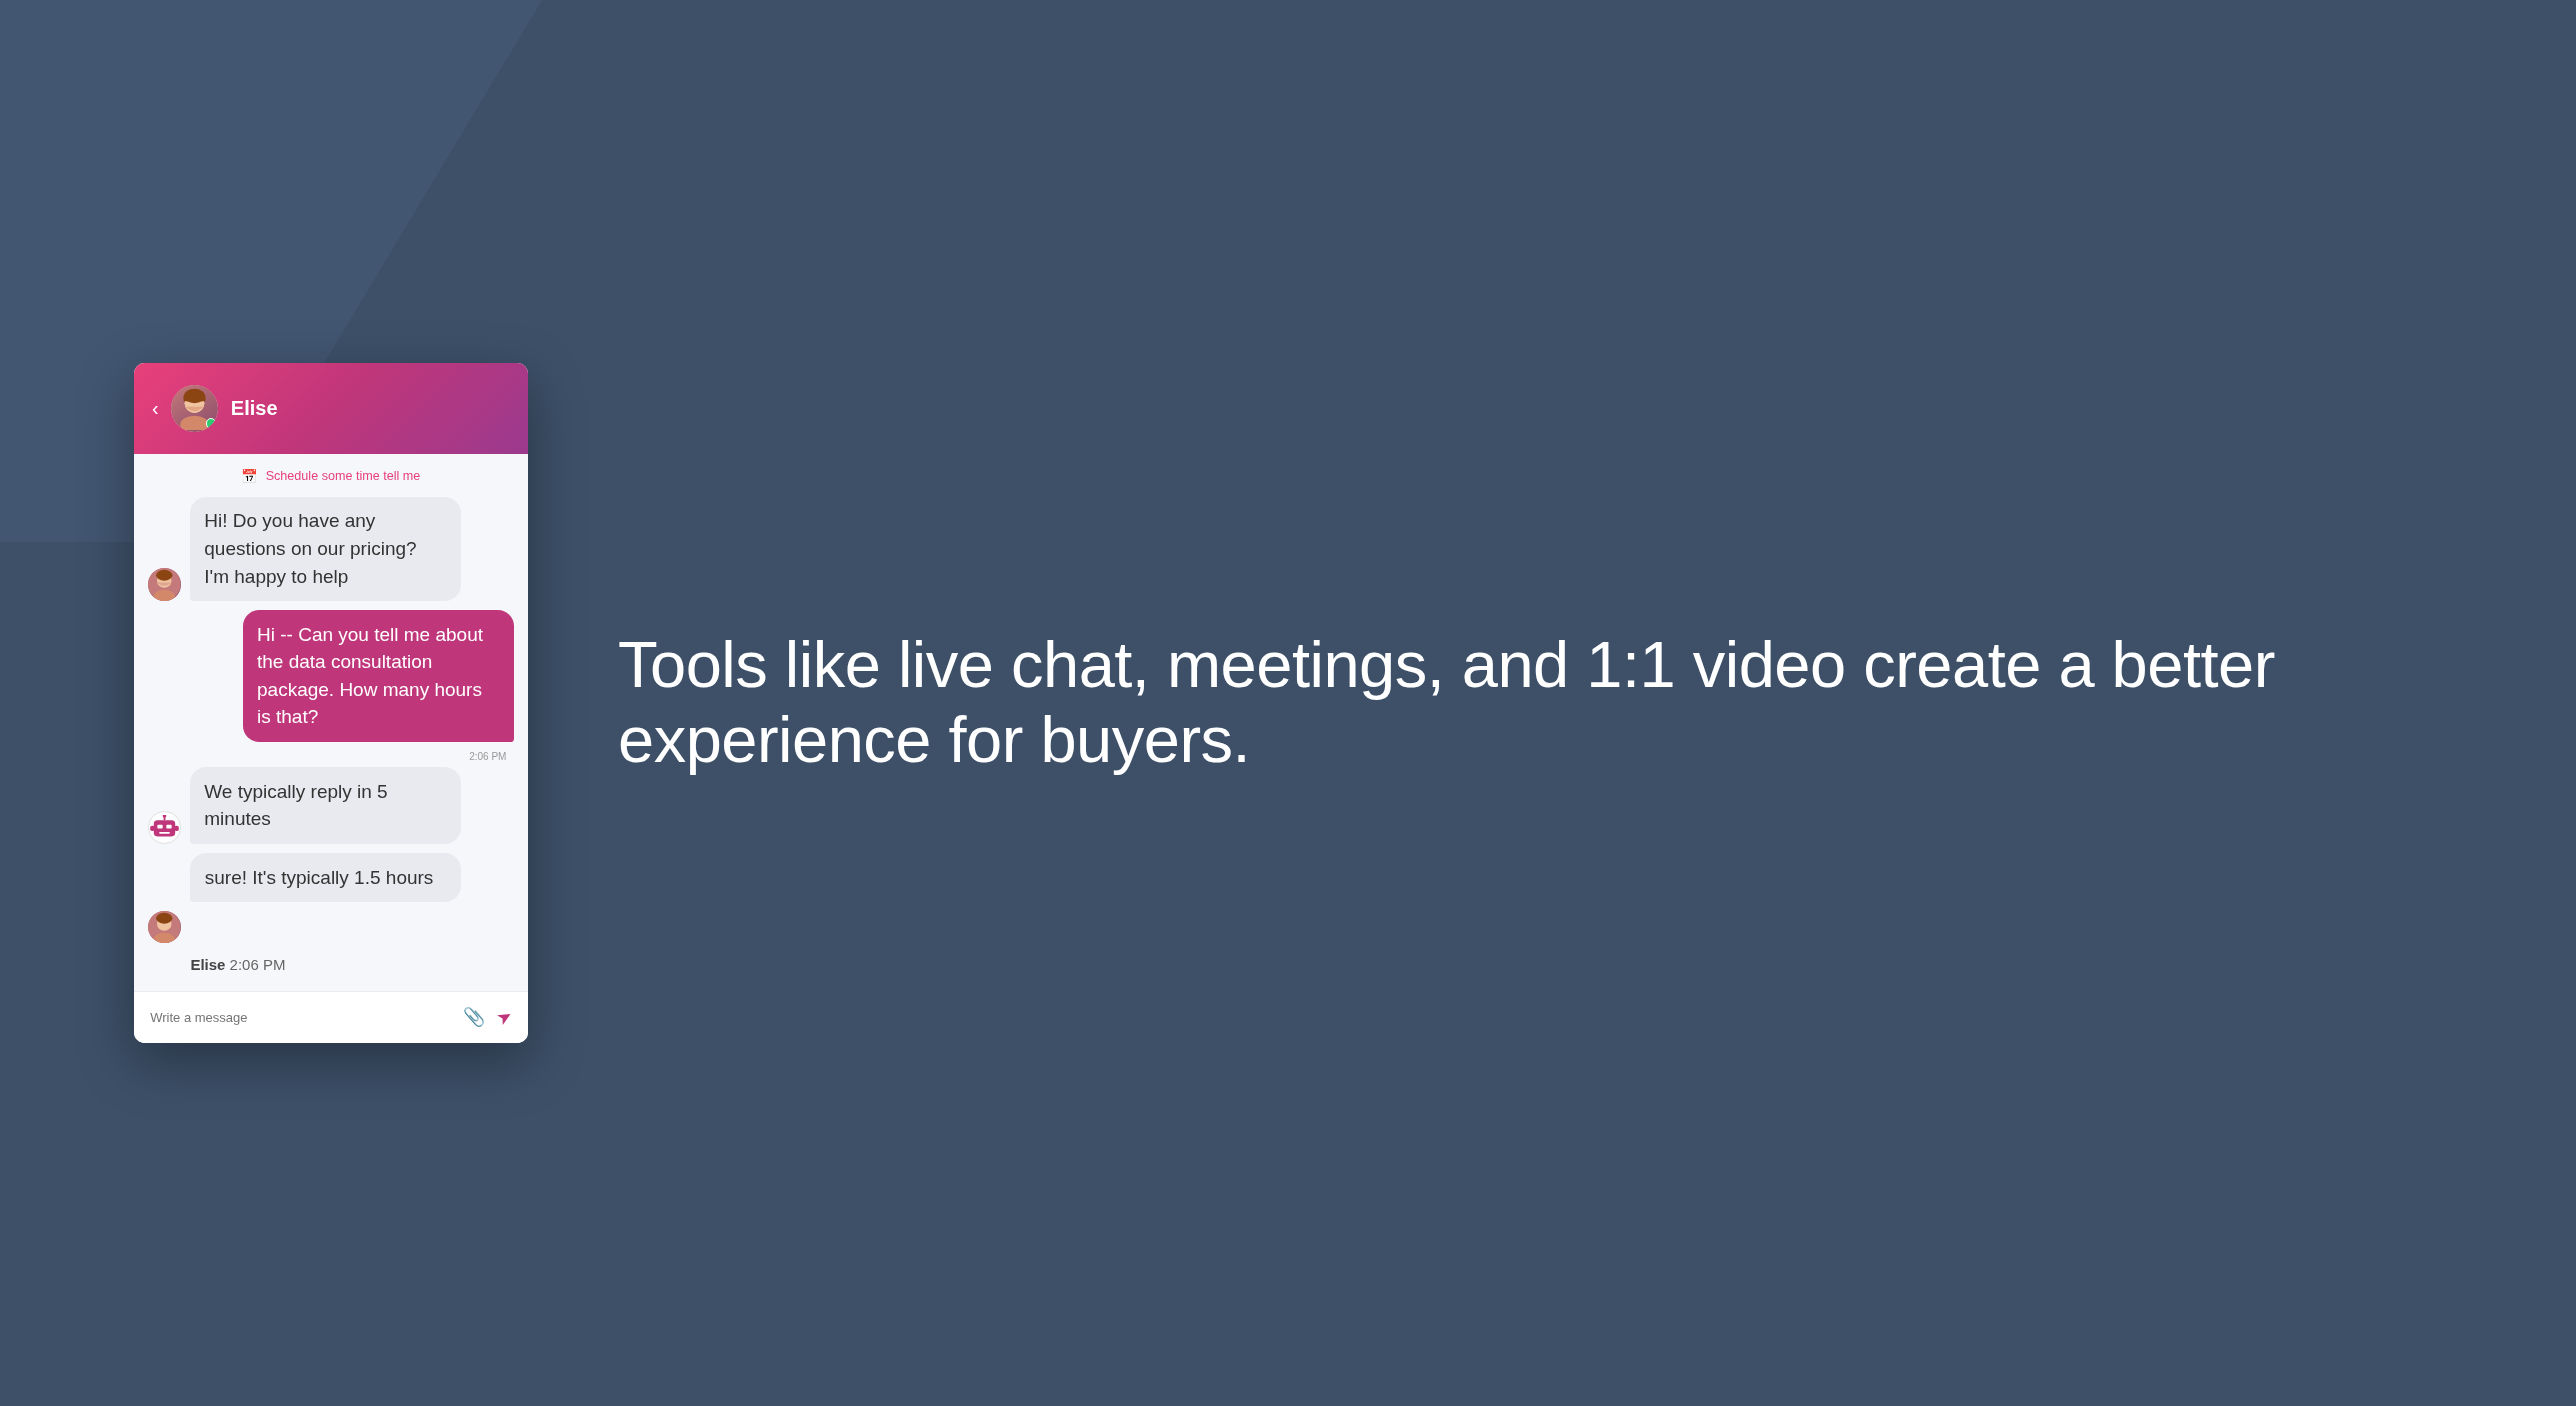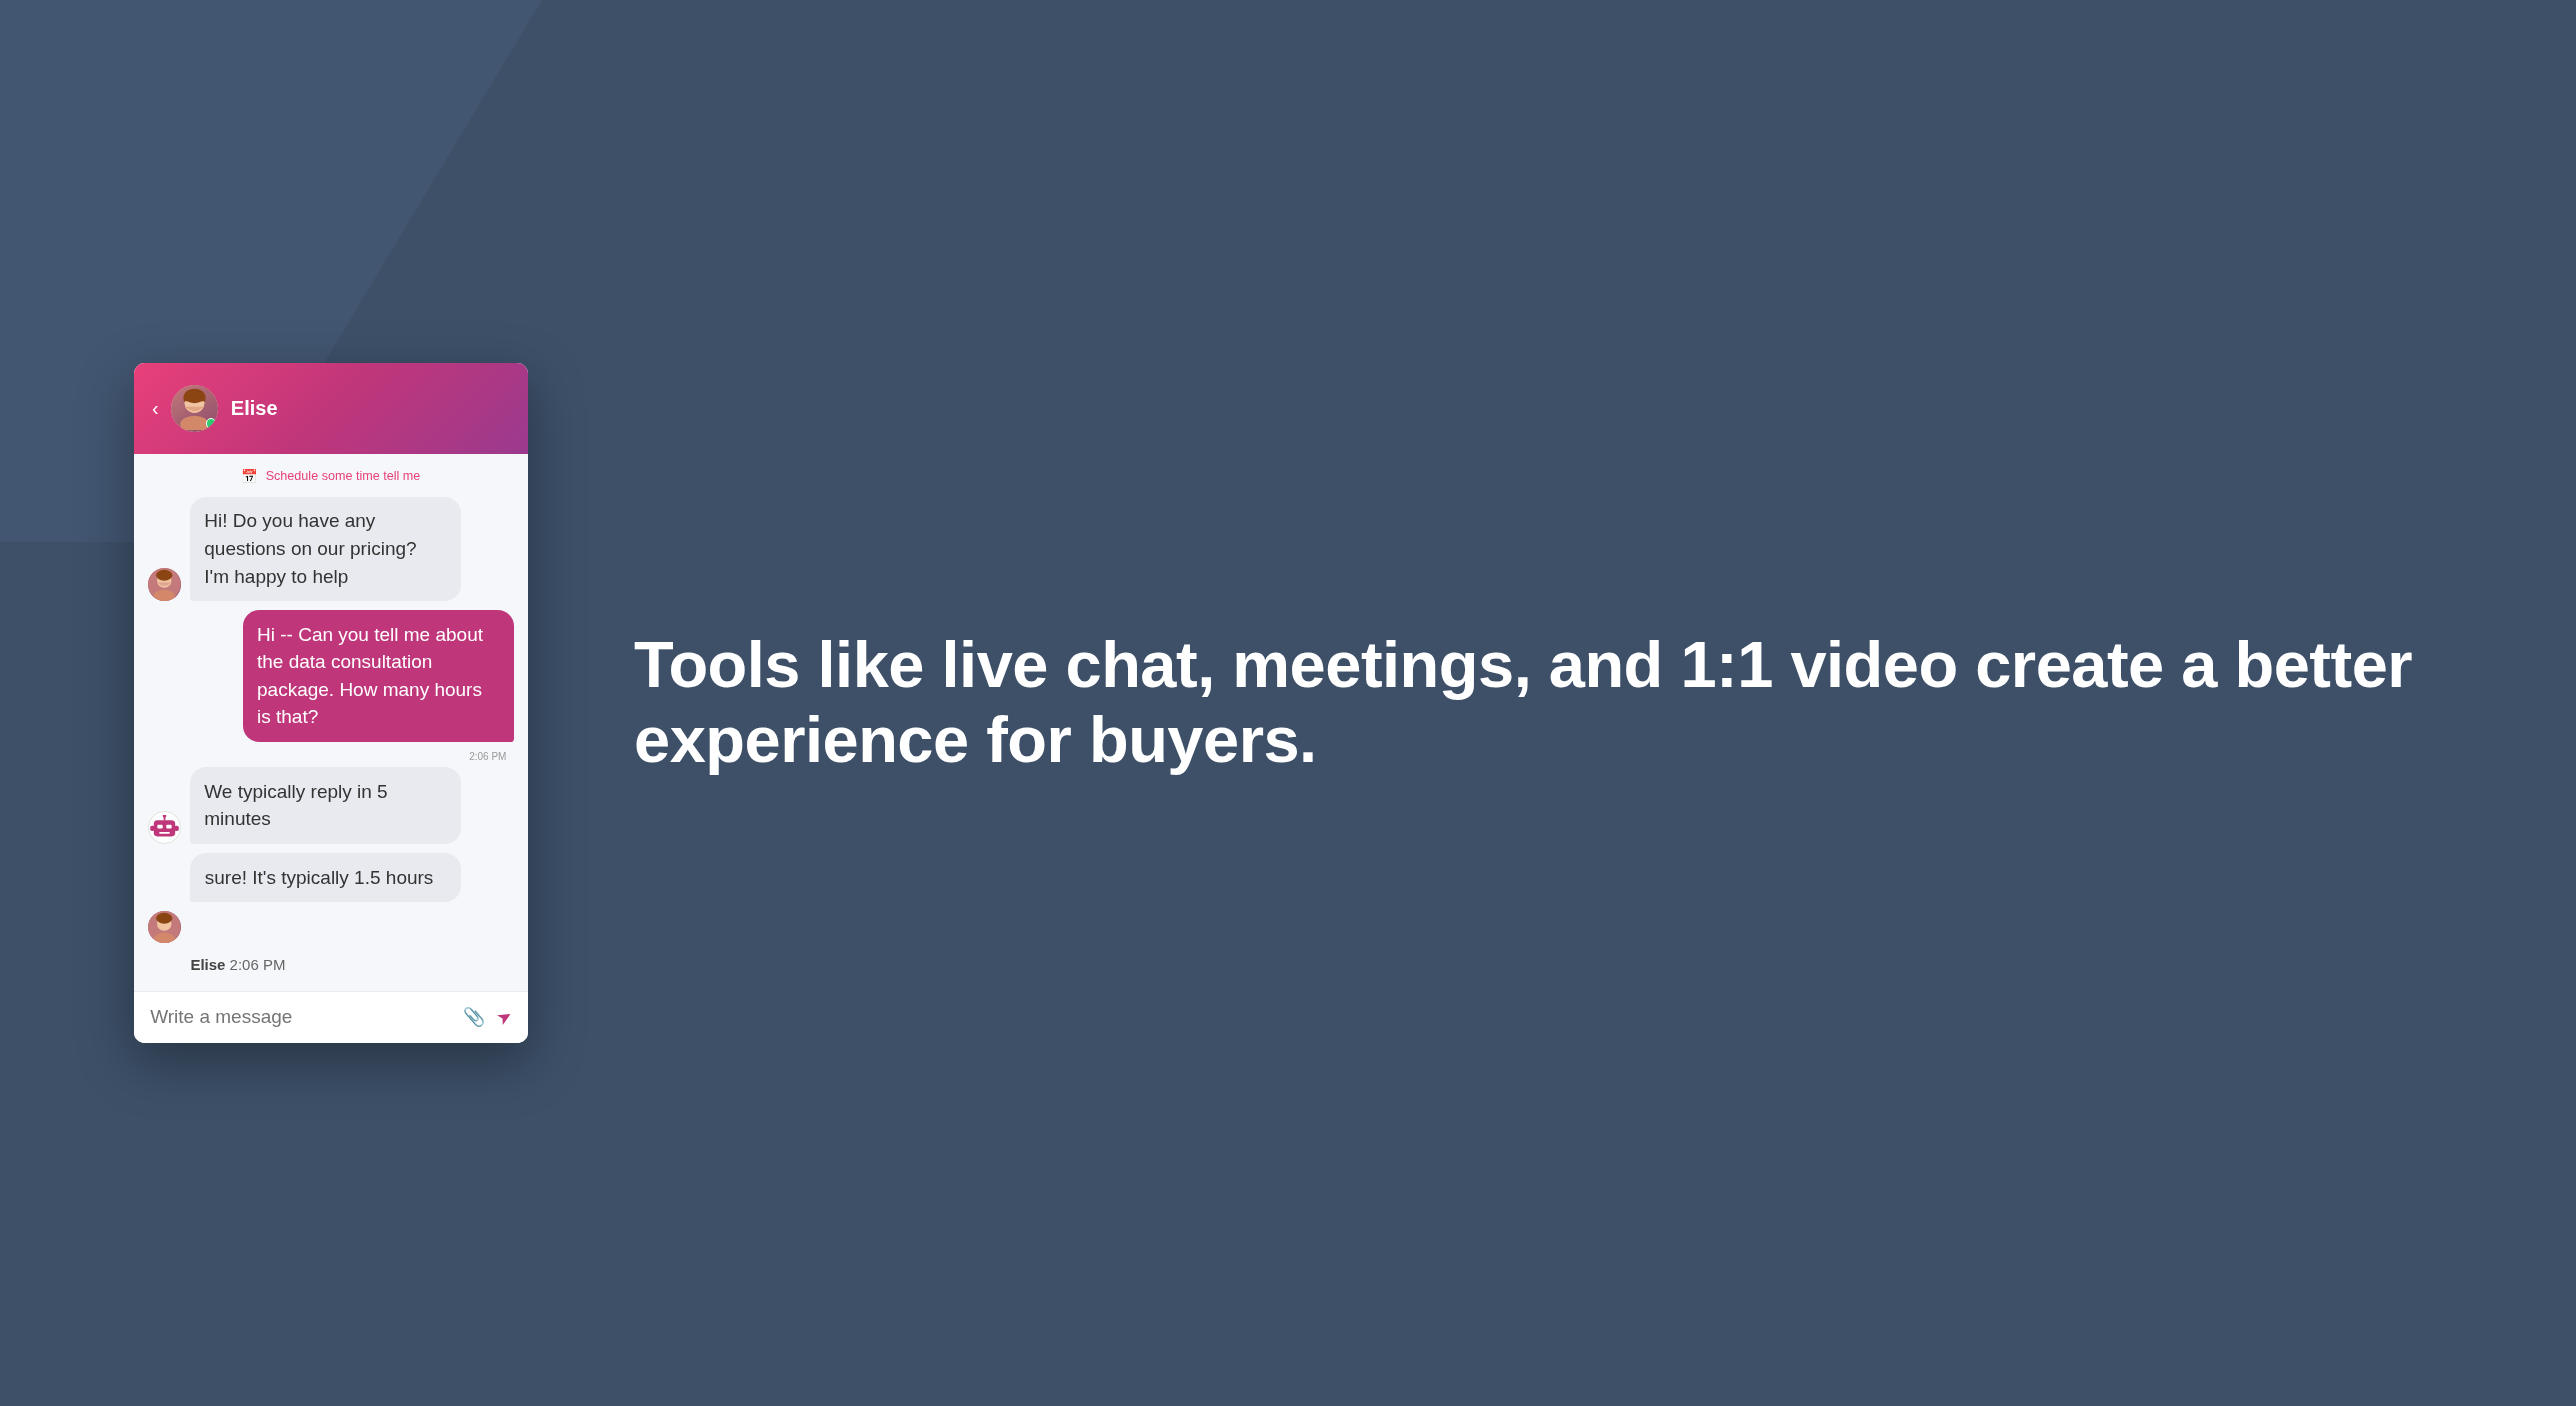--- a/index.html
+++ b/index.html
@@ -212,21 +212,21 @@
       display: flex;
       align-items: center;
       gap: 10.8px;
       border-top: 0.9px solid #ebebeb;
     }
 
     .chat-input {
       flex: 1;
       border: none;
       outline: none;
-      font-size: 19px;
+      font-size: 13px;
       color: #aaa;
       background: transparent;
       cursor: text;
     }
 
     .chat-footer-icon {
       color: #c0367a;
       font-size: 18px;
       cursor: pointer;
     }
@@ -234,24 +234,23 @@
     
     .right-panel {
       flex: 1;
       padding: 0 108px 0 90px;
       z-index: 1;
     }
 
     .hero-text {
       color: white;
       font-size: 65px;
-      font-weight: 700;
+      font-weight: 400;
       line-height: 1.15;
       letter-spacing: -0.5px;
-      margin-left: 16px;
     }
 
     
     .inline-msgs {
       display: flex;
       flex-direction: column;
       gap: 7.2px;
       margin-bottom: 3.6px;
     }
   </style>

